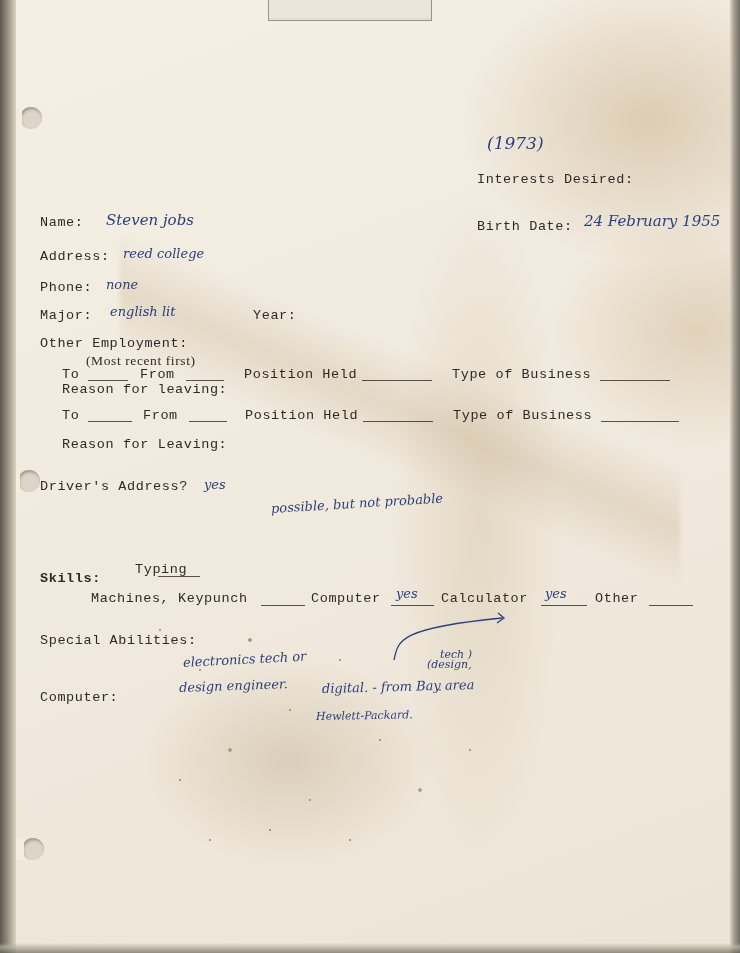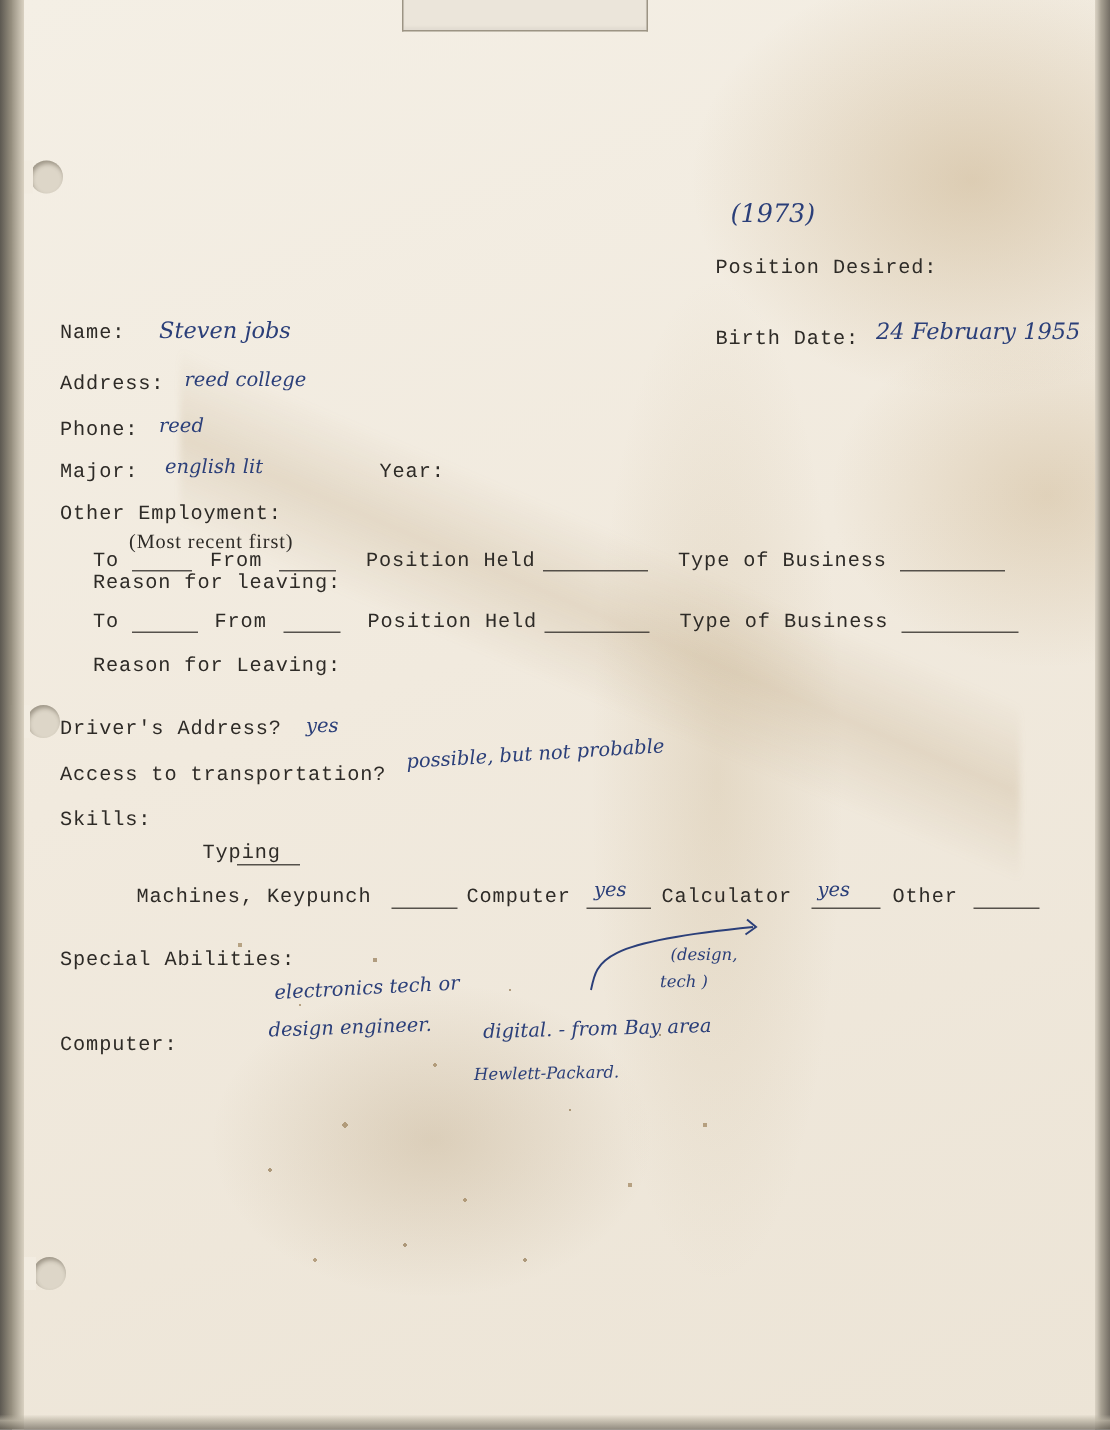--- a/index.html
+++ b/index.html
@@ -174,34 +174,34 @@
   <div class="hole h3">
       <div class="cut"></div>
     </div>
 
   <div class="edge-left"></div>
   <div class="edge-right"></div>
   <div class="edge-bottom"></div>
 
   <div class="hand md" style="left:487px; top:133px; font-size:17px;">(1973)</div>
 
-  <div class="typed" style="left:477px; top:172px;">Position Desired:</div>
+  <div class="typed" style="left:477px; top:172px;">Interests Desired:</div>
   <div class="hand sm" style="left:620px; top:170px;"></div>
 
   <div class="typed" style="left:40px; top:215px;">Name:</div>
   <div class="hand md" style="left:106px; top:211px;">Steven jobs</div>
 
   <div class="typed" style="left:477px; top:219px;">Birth Date:</div>
   <div class="hand md" style="left:584px; top:212px;">24 February 1955</div>
 
   <div class="typed" style="left:40px; top:249px;">Address:</div>
   <div class="hand sm" style="left:123px; top:246px;">reed college</div>
 
   <div class="typed" style="left:40px; top:280px;">Phone:</div>
-  <div class="hand sm" style="left:106px; top:277px;">reed</div>
+  <div class="hand sm" style="left:106px; top:277px;">none</div>
 
   <div class="typed" style="left:40px; top:308px;">Major:</div>
   <div class="hand sm" style="left:110px; top:304px;">english lit</div>
   <div class="typed" style="left:253px; top:308px;">Year:</div>
   <div class="hand sm" style="left:310px; top:304px;"></div>
 
   <div class="typed" style="left:40px; top:336px;">Other Employment:</div>
   <div class="typed" style="left:86px; top:353px;font-family:Liberation Serif, serif;">(Most recent first)</div>
 
   <div class="typed" style="left:62px; top:367px;">To</div>
@@ -238,24 +238,23 @@
   <div class="typed" style="left:453px; top:408px;">Type of Business</div>
   <div class="ul" style="left:601px; top:421px; width:78px;"></div>
   <div class="hand xs" style="left:605px; top:407px;"></div>
 
   <div class="typed" style="left:62px; top:437px;">Reason for Leaving:</div>
   <div class="hand xs" style="left:240px; top:435px;"></div>
 
   <div class="typed" style="left:40px; top:479px;">Driver's Address?</div>
   <div class="hand sm" style="left:204px; top:477px;">yes</div>
 
-  <div class="typed" style="left:40px; top:510px;">Access to transportation?</div>
   <div class="hand sm" style="left:271px; top:501px; transform:rotate(-3.5deg); transform-origin:left center;">possible, but not probable</div>
 
-  <div class="typed" style="left:40px; top:540px;">Skills:</div>
+  <div class="typed" style="left:40px; top:571px;font-weight:bold;">Skills:</div>
 
   <div class="typed" style="left:91px; top:562px;margin-left:44px;">Typing</div>
   <div class="ul" style="left:158px; top:576px; width:42px;"></div>
   <div class="hand xs" style="left:162px; top:561px;"></div>
 
   <div class="typed" style="left:91px; top:591px;">Machines, Keypunch</div>
   <div class="ul" style="left:261px; top:605px; width:44px;"></div>
   <div class="hand xs" style="left:265px; top:590px;"></div>
 
   <div class="typed" style="left:311px; top:591px;">Computer</div>
@@ -268,21 +267,21 @@
 
   <div class="typed" style="left:595px; top:591px;">Other</div>
   <div class="ul" style="left:649px; top:605px; width:44px;"></div>
   <div class="hand xs" style="left:653px; top:590px;"></div>
 
   <div class="typed" style="left:40px; top:633px;">Special Abilities:</div>
 
   <div class="hand sm" style="left:183px; top:655px; transform:rotate(-3deg); transform-origin:left center;">electronics tech or</div>
   <div class="hand sm" style="left:179px; top:680px; transform:rotate(-2deg); transform-origin:left center;">design engineer.</div>
 
-  <div class="hand xs" style="left:427px; top:630px;margin-left:20px;">(design,</div>
+  <div class="hand xs" style="left:427px; top:658px;">(design,</div>
   <div class="hand xs" style="left:440px; top:648px;">tech )</div>
 
   <svg width="740" height="953" style="position:absolute; left:0; top:0; pointer-events:none;">
     <path d="M394 660 C 398 640, 400 628, 502 618" stroke="#2b3f79" stroke-width="1.3" fill="none"></path>
     <path d="M498 613 L 504 618 L 497 623" stroke="#2b3f79" stroke-width="1.3" fill="none"></path>
   </svg>
 
   <div class="typed" style="left:40px; top:690px;">Computer:</div>
   <div class="hand sm" style="left:322px; top:681px; transform:rotate(-1.5deg); transform-origin:left center;">digital. - from Bay area</div>
   <div class="hand xs" style="left:316px; top:710px; transform:rotate(-1deg); transform-origin:left center;">Hewlett-Packard.</div>

